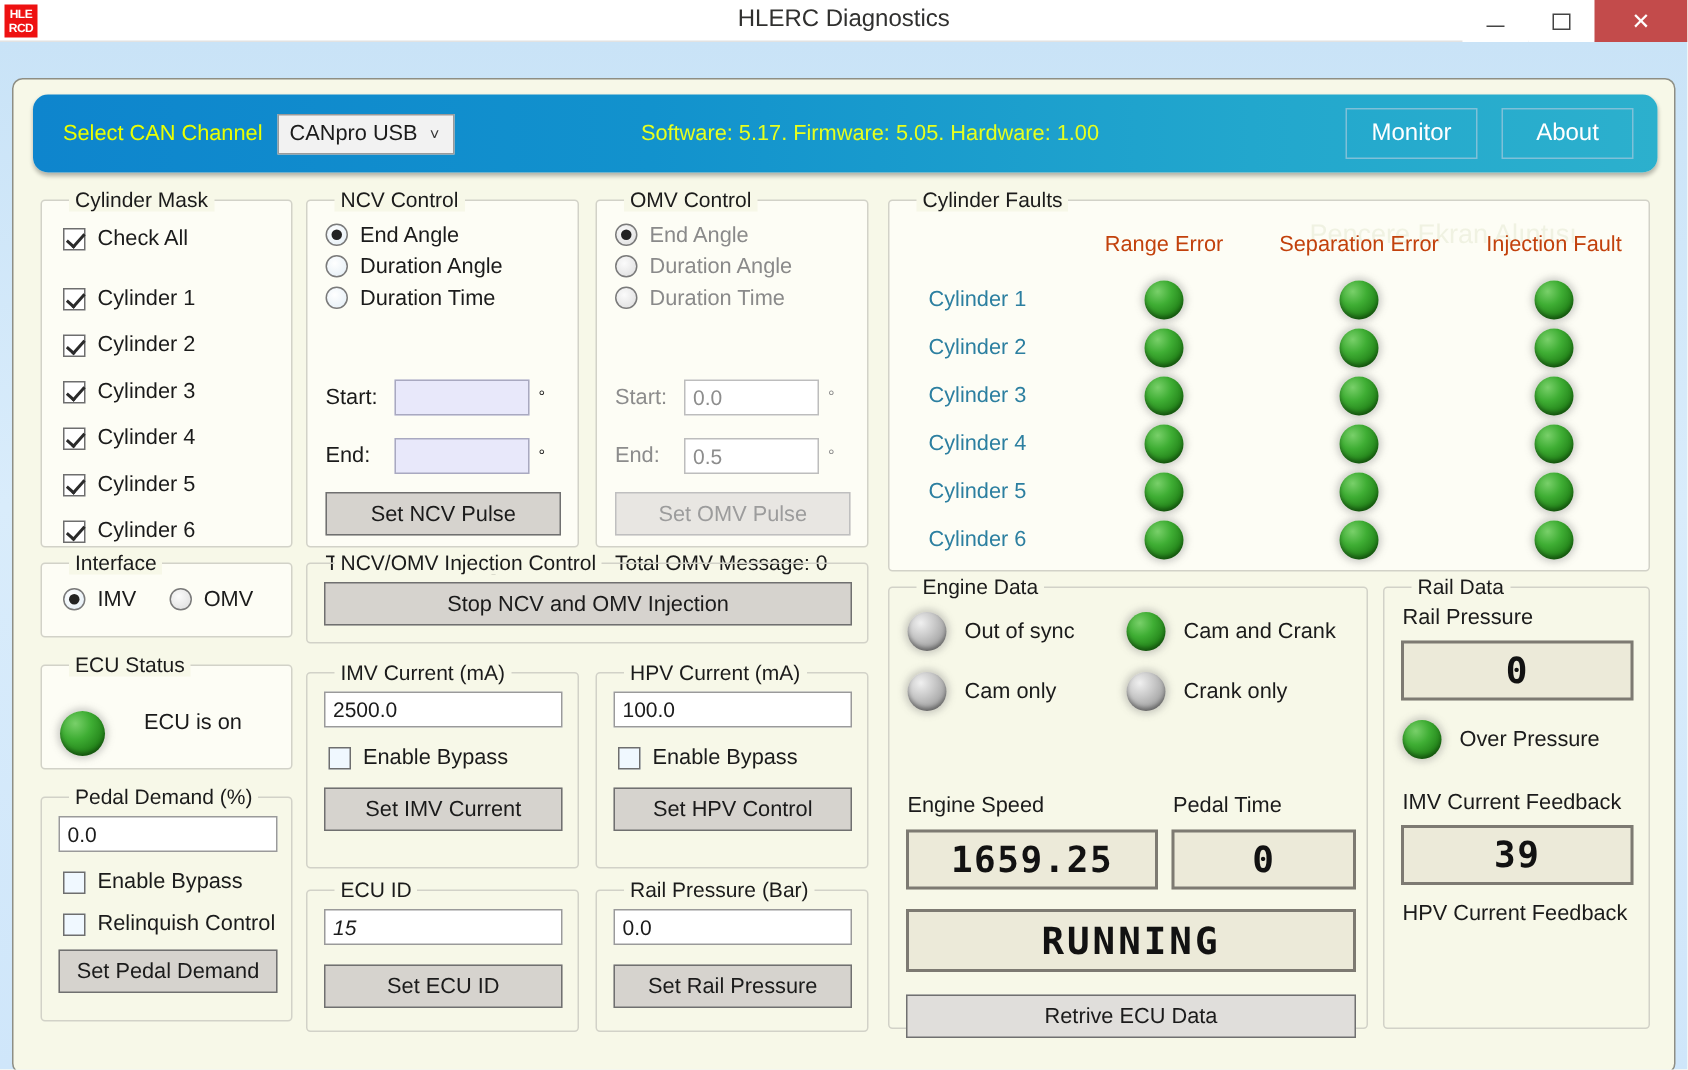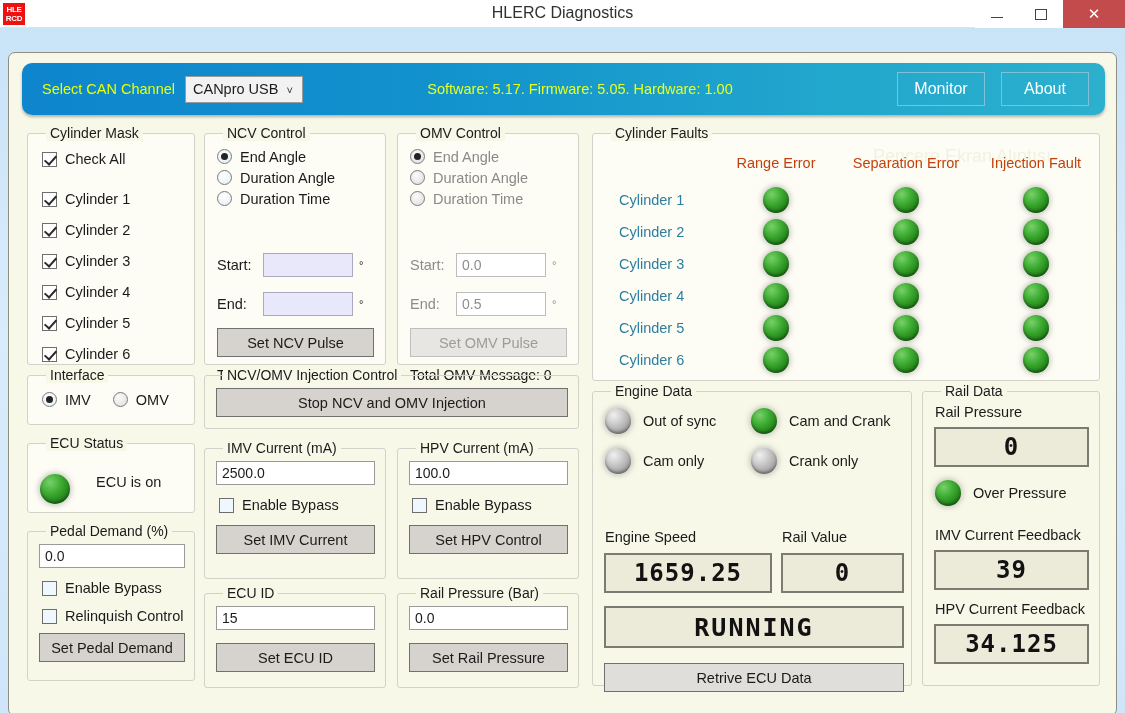--- a/index.html
+++ b/index.html
@@ -539,21 +539,21 @@
     <div class="txtbox" style="position:absolute; left:11px; top:12px; width:159px;">100.0</div>
     <div class="chk-row" style="position:absolute; left:14px; top:45px;">
       <span class="chk blue"></span>
       <span>Enable Bypass</span>
     </div>
     <div class="btn" style="position:absolute; left:11px; top:76px; width:159px;">Set HPV Control</div>
   </div>
 
   <div class="gb cream transparent" style="left:195px; top:540px; width:182px; height:95px;">
     <div class="gb-title">ECU ID</div>
-    <div class="txtbox" style="position:absolute; left:11px; top:12px; width:159px;">15</div>
+    <div class="txtbox" style="position:absolute; left:11px; top:12px; width:159px;font-style:italic;">15</div>
     <div class="btn" style="position:absolute; left:11px; top:49px; width:159px;">Set ECU ID</div>
   </div>
 
   <div class="gb cream transparent" style="left:388px; top:540px; width:182px; height:95px;">
     <div class="gb-title">Rail Pressure (Bar)</div>
     <div class="txtbox" style="position:absolute; left:11px; top:12px; width:159px;">0.0</div>
     <div class="btn" style="position:absolute; left:11px; top:49px; width:159px;">Set Rail Pressure</div>
   </div>
 
   <div class="gb cream transparent" style="left:583px; top:338px; width:320px; height:295px;">
@@ -570,21 +570,21 @@
     <div style="position:absolute; left:12px; top:56px; display:flex; align-items:center;">
       <span class="led gray"></span>
       <span class="lbl" style="margin-left:12px;">Cam only</span>
     </div>
     <div style="position:absolute; left:158px; top:56px; display:flex; align-items:center;">
       <span class="led gray"></span>
       <span class="lbl" style="margin-left:12px;">Crank only</span>
     </div>
 
     <div class="lbl" style="position:absolute; left:12px; top:137px;">Engine Speed</div>
-    <div class="lbl" style="position:absolute; left:189px; top:137px;">Rail Value</div>
+    <div class="lbl" style="position:absolute; left:189px; top:137px;">Pedal Time</div>
 
     <div class="lcd" style="position:absolute; left:11px; top:161px; width:168px; height:40px; font-size:24px;">1659.25</div>
     <div class="lcd" style="position:absolute; left:188px; top:161px; width:123px; height:40px; font-size:24px;">0</div>
     <div class="lcd" style="position:absolute; left:11px; top:214px; width:300px; height:42px; font-size:25px; letter-spacing:2px;">RUNNING</div>
 
     <div class="btn light" style="position:absolute; left:11px; top:271px; width:300px;">Retrive ECU Data</div>
   </div>
 
   <div class="gb cream transparent" style="left:913px; top:338px; width:178px; height:295px;">
     <div class="gb-title">Rail Data</div>
@@ -594,17 +594,16 @@
 
     <div style="position:absolute; left:12px; top:88px; display:flex; align-items:center;">
       <span class="led"></span>
       <span class="lbl" style="margin-left:12px;">Over Pressure</span>
     </div>
 
     <div class="lbl" style="position:absolute; left:12px; top:135px;">IMV Current Feedback</div>
     <div class="lcd" style="position:absolute; left:11px; top:158px; width:155px; height:40px; font-size:24px;">39</div>
 
     <div class="lbl" style="position:absolute; left:12px; top:209px;">HPV Current Feedback</div>
-    <div class="lcd" style="position:absolute; left:11px; top:232px; width:155px; height:40px; font-size:24px;">34.125</div>
   </div>
 
 </div>
 </div>
 
 </body></html>

